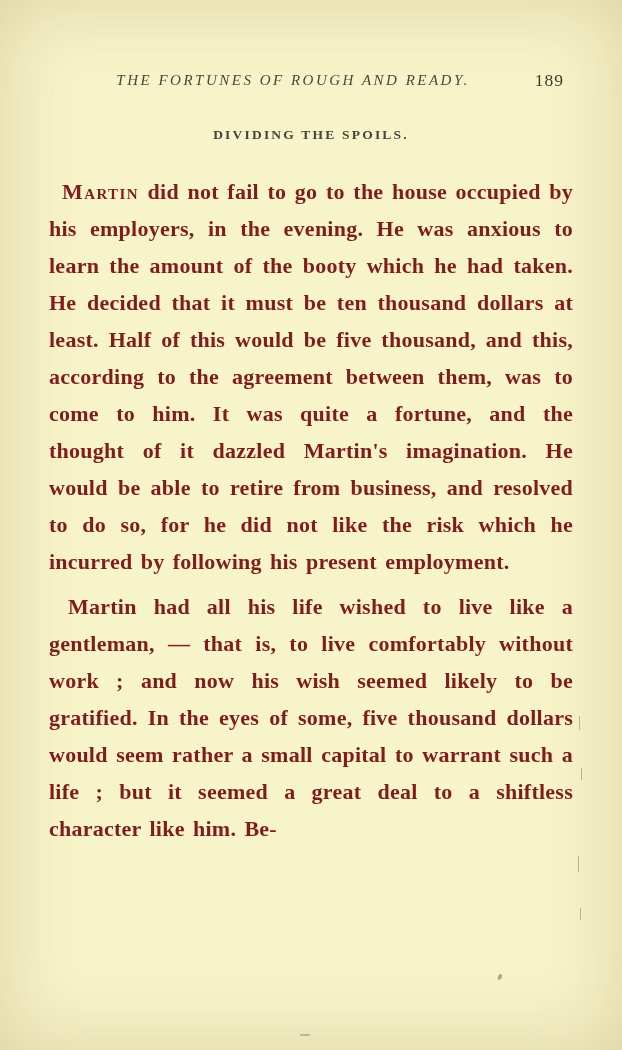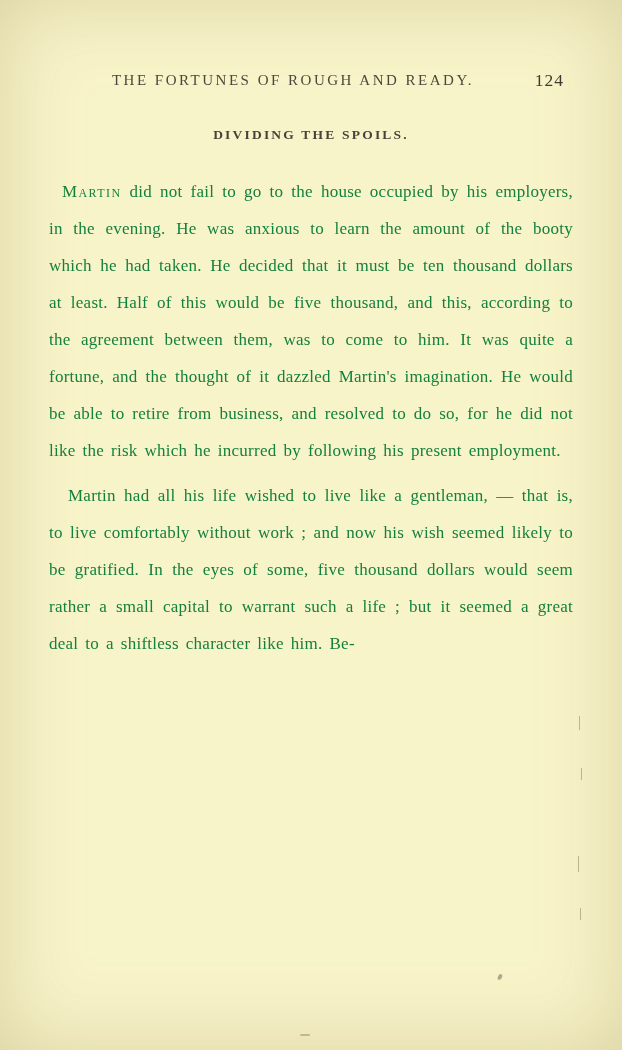--- a/index.html
+++ b/index.html
@@ -29,20 +29,21 @@
     height: 22px;
     text-align: center;
     font-size: 15px;
     letter-spacing: 2.5px;
     color: #4c473d;
     white-space: nowrap;
   }
   .running-title {
     display: inline-block;
     transform: translateX(-18px);
+    font-style: italic;
   }
   .page-number {
     position: absolute;
     right: 6px;
     top: -2px;
     font-size: 17.5px;
     letter-spacing: 1px;
     color: #3f3b33;
   }
   .chapter-heading {
@@ -57,26 +58,27 @@
     margin: 33px 0 0 0;
     text-align: center;
     font-size: 13.5px;
     font-weight: 700;
     letter-spacing: 2.2px;
     color: #46423a;
   }
   .body-text {
     width: 524px;
     margin: 30px auto 0 auto;
-    font-size: 17px;
+    font-size: 22px;
     line-height: 37px;
     text-align: justify;
     letter-spacing: 0.25px;
     word-spacing: 2.5px;
-    color: #15803d;
+    color: #7f1d1d;
+    font-weight: bold;
   }
   .para {
     margin: 0;
   }
   .para-first {
     text-indent: 13px;
   }
   .para-second {
     text-indent: 19px;
     margin-top: 8px;
@@ -105,21 +107,21 @@
     background: rgba(120,112,88,0.4);
   }
 </style>
 </head>
 <body>
 
 <div class="page">
 
   <header class="running-header">
     <span class="running-title">THE FORTUNES OF ROUGH AND READY.</span>
-    <span class="page-number">124</span>
+    <span class="page-number">189</span>
   </header>
 
   <main>
 
     <h3 class="chapter-subtitle">DIVIDING THE SPOILS.</h3>
 
     <div class="body-text">
       <p class="para para-first">
         <span class="lead-smallcaps">Martin</span><span> did not fail to go to the house occupied by his employers, in the evening. He was anxious to learn the amount of the booty which he had taken. He decided that it must be ten thousand dollars at least. Half of this would be five thousand, and this, according to the agreement between them, was to come to him. It was quite a fortune, and the thought of it dazzled Martin's imagination. He would be able to retire from business, and resolved to do so, for he did not like the risk which he incurred by following his present employment.</span>
       </p>

